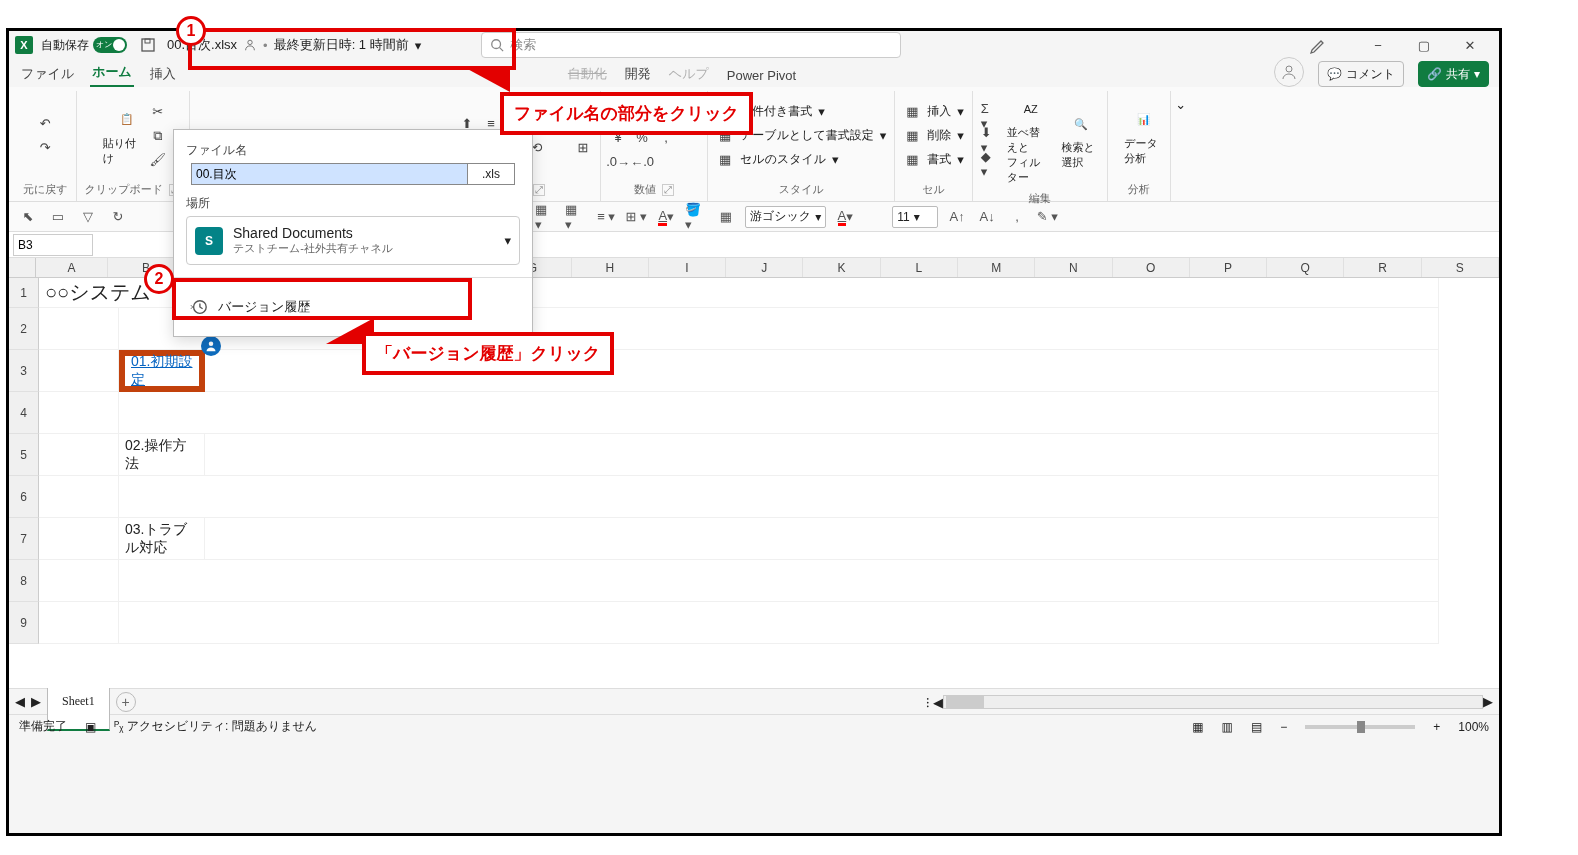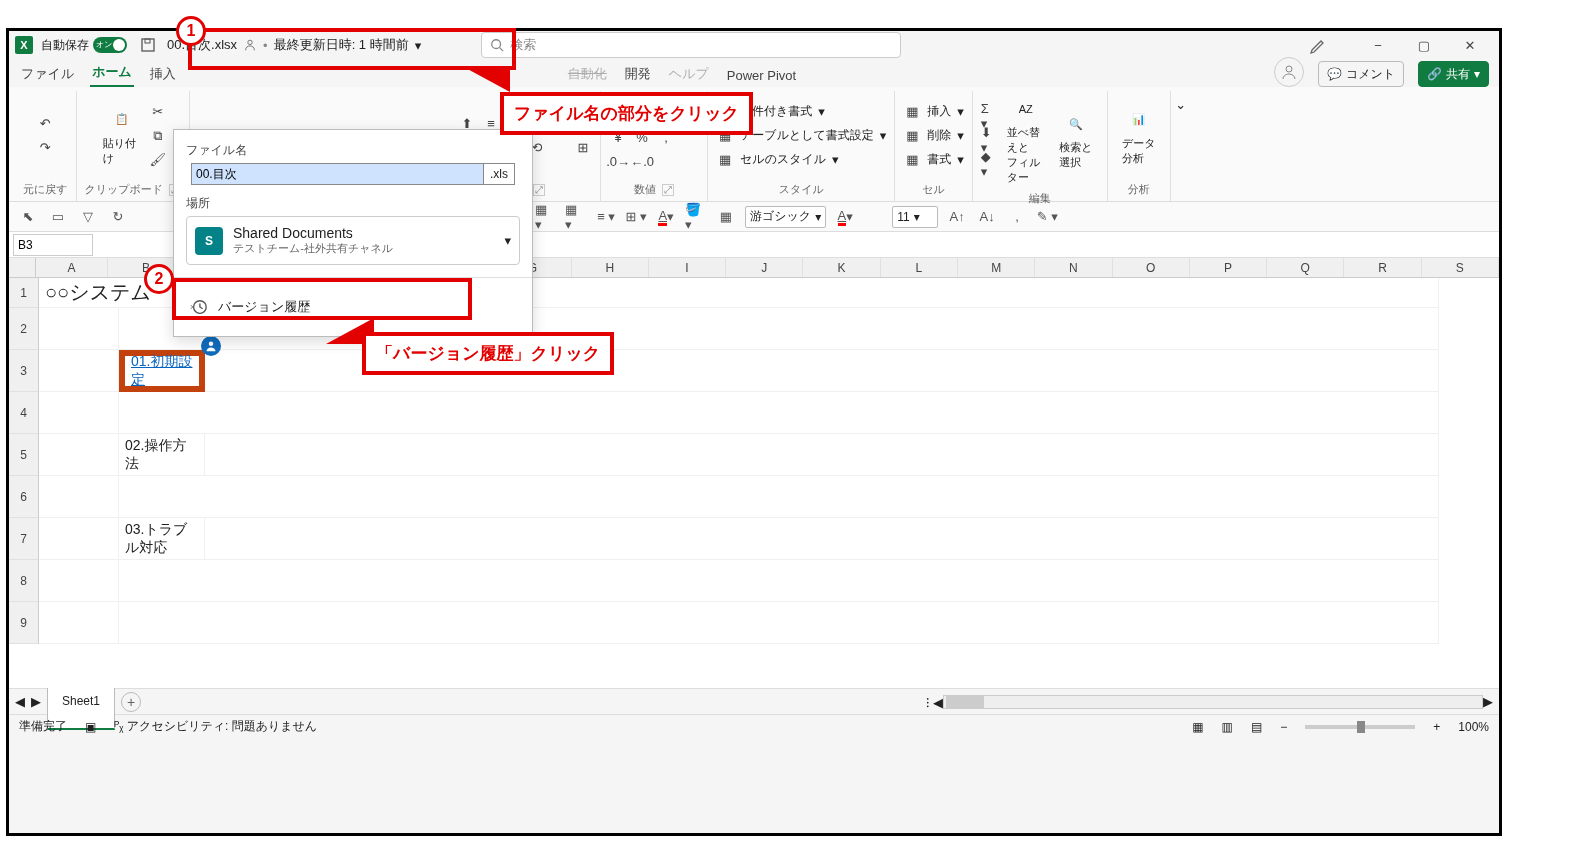--- a/index.html
+++ b/index.html
@@ -27,21 +27,21 @@
 .tabs { height: 28px; display: flex; align-items: end; padding: 0 10px; gap: 14px; font-size: 13px; background: #f5f5f5; }
 .tab { padding: 4px 2px; color: #444; }
 .tab.active { border-bottom: 2px solid #107c41; color: #107c41; font-weight: 600; }
 
 
 .ribbon { height: 115px; background: #fafafa; border-bottom: 1px solid #ddd; display: flex; padding: 4px 6px 0 6px; gap: 0;}
 .group { display: flex; flex-direction: column; align-items: center; padding: 0 8px; border-right: 1px solid #e0e0e0; }
 .group-body { flex: 1; display: flex; gap: 4px; align-items: center; }
 .group-label { font-size: 11px; color: #666; padding: 2px 0 4px; display: flex; align-items: center; gap: 6px;}
 .ico { width: 18px; height: 18px; display: inline-flex; align-items: center; justify-content: center; color: #444; }
-.bigbtn { display: flex; flex-direction: column; align-items: center; gap: 2px; font-size: 11px; padding: 4px; width: 46px;}
+.bigbtn { display: flex; flex-direction: column; align-items: flex-end; gap: 2px; font-size: 11px; padding: 4px; width: 46px;}
 .bigbtn .bigico { width: 28px; height: 28px; display: flex; align-items: center; justify-content: center; }
 .smallstack { display: flex; flex-direction: column; gap: 6px; }
 .hrow { display: flex; gap: 6px; align-items: center; }
 .dialog-launch{ font-size:10px; color:#888; border:1px solid #ccc; width:12px; height:12px; display:flex; align-items:center; justify-content:center;}
 
 
 .subbar { height: 30px; background: #fafafa; border-bottom: 1px solid #ddd; display: flex; align-items: center; gap: 8px; padding: 0 8px; }
 .subico { width: 22px; height: 22px; display: flex; align-items: center; justify-content: center; color: #555; }
 .fontsel { border: 1px solid #bbb; background:#fff; height: 22px; padding: 0 4px; font-size: 12px; border-radius:2px; display:flex; align-items:center; gap:4px;}
 
@@ -59,38 +59,38 @@
 .row { display: flex; height: 42px; }
 .rowh { width: 30px; border-right: 1px solid #ccc; border-bottom: 1px solid #e0e0e0; background: #f0f0f0; text-align: center; font-size: 12px; color: #444; display:flex; align-items:center; justify-content:center;}
 .cell { border-right: 1px solid #f0f0f0; border-bottom: 1px solid #f0f0f0; padding: 4px 6px; font-size: 14px; display:flex; align-items:center;}
 .colA{width:80px;} .colB{width:86px;} .colC{width:86px;} .colD{width:86px;} .colE{width:86px;} .colF{width:86px;} .colG{width:86px;} .colH{width:86px;} .colI{width:86px;} .colJ{width:86px;} .colK{width:86px;} .colL{width:86px;} .colM{width:86px;} .colN{width:86px;} .colO{width:86px;} .colP{width:86px;} .colQ{width:86px;} .colR{width:86px;} .colS{width:86px;}
 .sel { border: 6px solid #c2410c; }
 .link { color: #0563c1; text-decoration: underline; }
 .presence-badge { width: 20px; height: 20px; border-radius: 50%; background: #0f6cbd; color: #fff; display: flex; align-items: center; justify-content: center; position: absolute; font-size: 11px;}
 
 
 .sheettabs { height: 26px; border-top: 1px solid #ddd; display: flex; align-items: center; gap: 6px; padding: 0 6px; background: #f5f5f5; }
-.sheettab.active { border: 1px solid #bbb; border-bottom: 2px solid #107c41; background: #fff; padding: 20px 14px; font-size: 12px;}
+.sheettab.active { border: 1px solid #bbb; border-bottom: 2px solid #107c41; background: #fff; padding: 20px 14px; font-size: 12px; font-family: Liberation Serif, serif;}
 .addsheet { width: 20px; height: 20px; border-radius: 50%; border: 1px solid #bbb; display:flex; align-items:center; justify-content:center; font-size: 14px; color: #666;}
 .hscroll { flex: 1; display: flex; align-items: center; justify-content: flex-end; }
 .htrack { width: 540px; height: 14px; background: #eee; border: 1px solid #ccc; display: flex; align-items: center;}
 .hthumb{ width:38px; height:100%; background:#ccc; margin-left:2px;}
 
 
 .statusbar { height: 24px; border-top: 1px solid #ddd; background: #f5f5f5; display: flex; align-items: center; padding: 0 10px; font-size: 12px; gap: 18px; }
 .statusbar .spacer { flex: 1; }
 .zoom-slider { width: 110px; height: 4px; background: #ccc; position: relative; }
 .zoom-slider::after{ content:""; width:8px; height:12px; background:#888; position:absolute; left:52px; top:-4px;}
 
 
 .popup { position: absolute; left: 164px; top: 98px; width: 360px; background: #fff; border: 1px solid #bbb; box-shadow: 0 4px 14px rgba(0,0,0,0.15); padding: 12px; z-index: 20; }
 .popup label { font-size: 12px; color: #444; }
 .popup .fname-row { display: flex; margin: 4px 5px 10px; }
 .popup .fname-input { flex: 1; border: 1px solid #888; background: #cfe3ff; padding: 3px 4px; font-size: 12px; }
-.popup .fext { border: 1px solid #888; border-left: none; padding: 3px 6px; font-size: 12px; background:#fff;}
+.popup .fext { border: 1px solid #888; border-left: none; padding: 3px 14px; font-size: 12px; background:#fff;}
 .popup .loc { border: 1px solid #ccc; border-radius: 4px; padding: 8px; display: flex; gap: 10px; align-items: center; margin-top: 4px;}
 .sp-icon { width: 28px; height: 28px; background: #038387; color:#fff; border-radius:4px; display:flex; align-items:center; justify-content:center; font-weight:bold; font-size:12px;}
 .popup hr { border: none; border-top: 1px solid #ddd; margin: 12px -12px; }
 .popup .vh { display: flex; align-items: center; gap: 10px; padding: 8px 4px; font-size: 13px; }
 
 
 .red-box { position: absolute; border: 4px solid #e30000; z-index: 30; pointer-events: none; }
 .red-label { position: absolute; background: #fff; border: 4px solid #e30000; color: #e30000; font-weight: bold; font-size: 17px; padding: 6px 10px; z-index: 31; }
 .num-badge { position: absolute; width: 30px; height: 30px; border-radius: 50%; border: 3px solid #e30000; background: #fff; color: #e30000; font-weight: bold; display: flex; align-items: center; justify-content: center; z-index: 35; font-size: 16px;}
 .tri { position: absolute; width: 0; height: 0; z-index: 30; }

